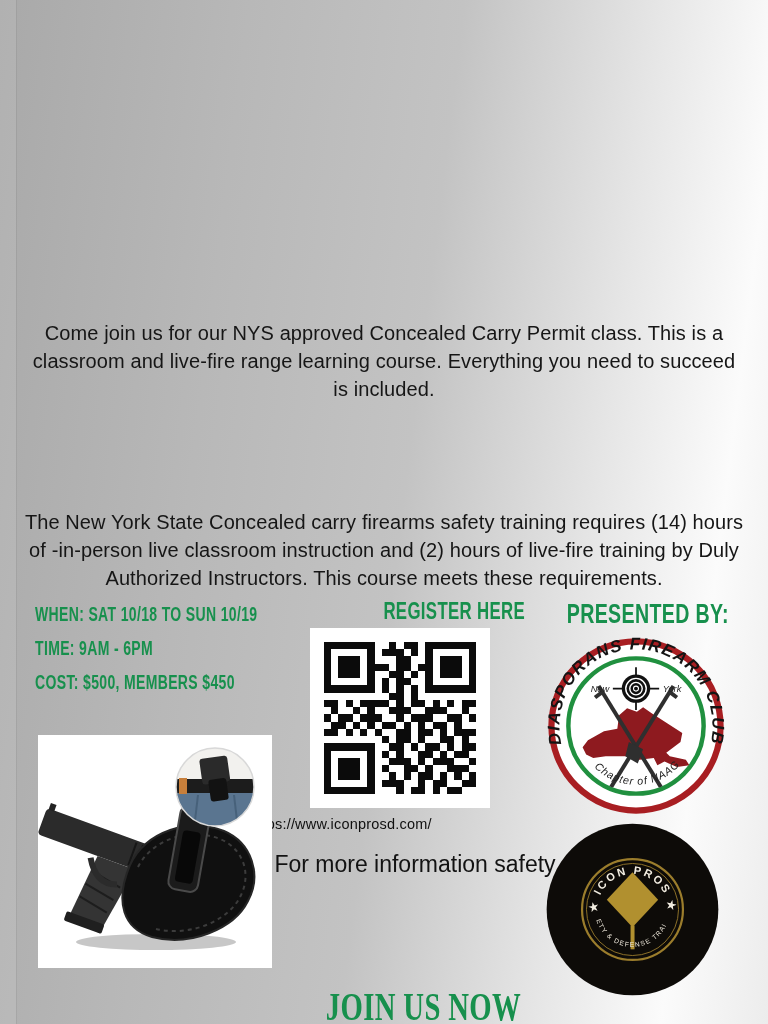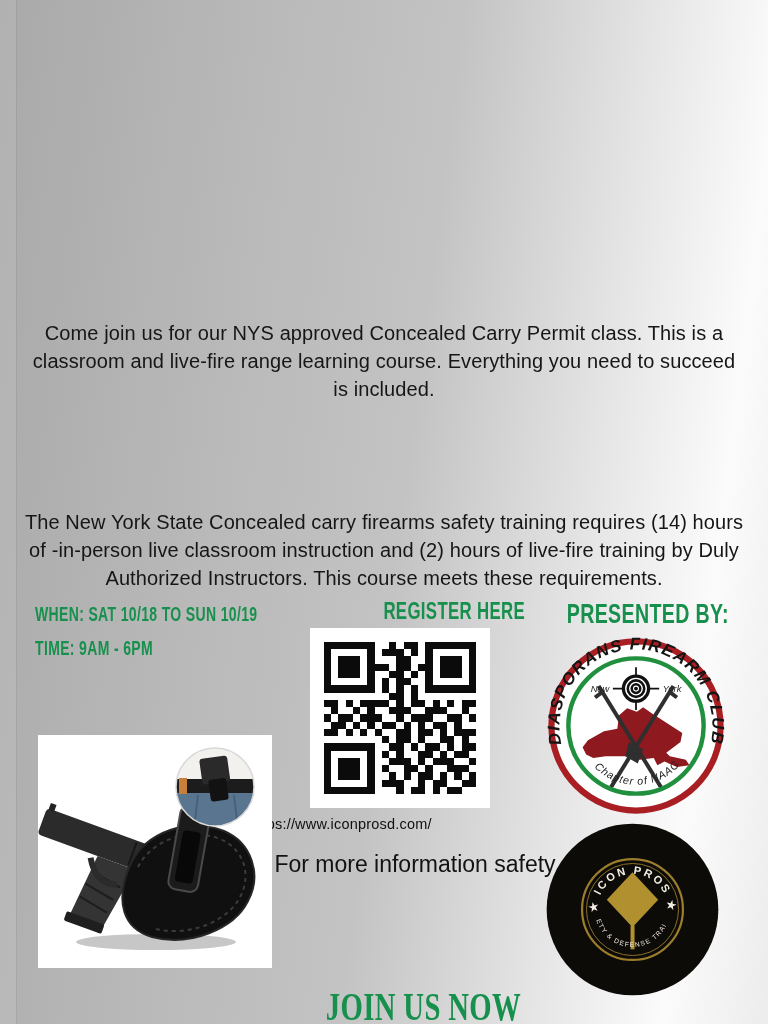--- a/index.html
+++ b/index.html
@@ -65,20 +65,21 @@
 
 <div class="poster">
 
 
   <div class="para p1">Come join us for our NYS approved Concealed Carry Permit class. This is a classroom and live-fire range learning course. Everything you need to succeed is included.</div>
   <div class="para p3">The New York State Concealed carry firearms safety training requires (14) hours of -in-person live classroom instruction and (2) hours of live-fire training by Duly Authorized Instructors. This course meets these requirements.</div>
 
   <div class="details green-cond">
     <div><span class="cond-inner">WHEN: SAT 10/18 TO SUN 10/19</span></div>
     <div><span class="cond-inner">TIME: 9AM - 6PM</span></div>
+    <div><span class="cond-inner">COST: $500, MEMBERS $450</span></div>
   </div>
 
   <div class="register-heading green-cond cond-center">
     <span class="cond-inner">REGISTER HERE</span>
   </div>
 
   <div class="qr-box">
     <div class="qr-grid">
         <div class="on"></div>
         <div class="on"></div>

